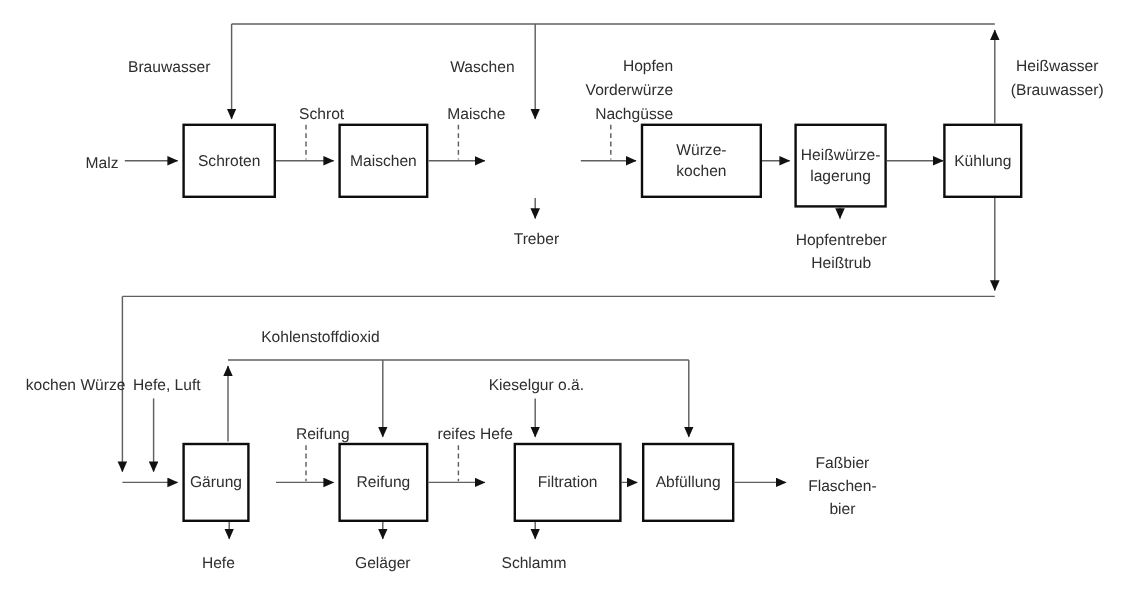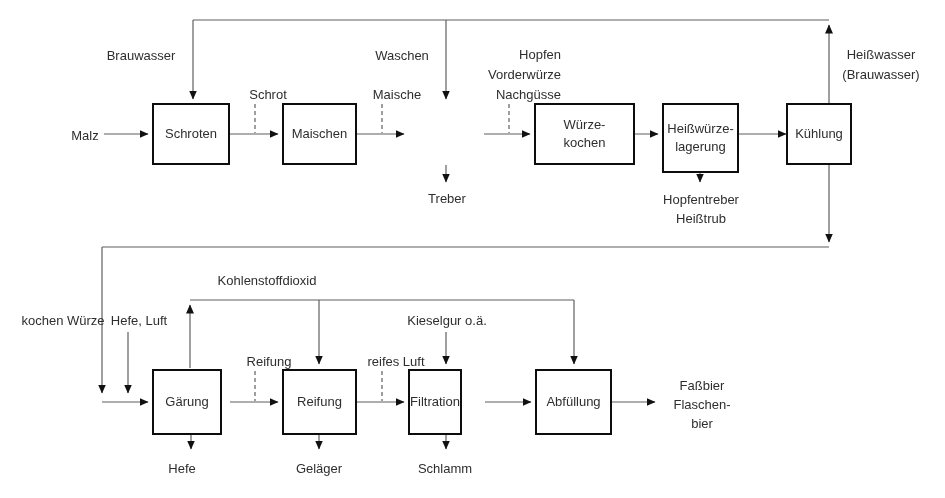--- a/index.html
+++ b/index.html
@@ -102,27 +102,27 @@
 kochen</span>
   </div>
   <div class="pbox" style="left:662px;top:103px;width:77px;height:70px">
     <span>Heißwürze-
 lagerung</span>
   </div>
   <div class="pbox" style="left:786px;top:103px;width:66px;height:62px">
     <span>Kühlung</span>
   </div>
 
-  <div class="pbox" style="left:152px;top:369px;width:70px;height:66px">
+  <div class="pbox" style="left:152px;top:369px;width:56px;height:66px">
     <span>Gärung</span>
   </div>
   <div class="pbox" style="left:282px;top:369px;width:75px;height:66px">
     <span>Reifung</span>
   </div>
-  <div class="pbox" style="left:408px;top:369px;width:54px;height:66px">
+  <div class="pbox" style="left:428px;top:369px;width:90px;height:66px">
     <span>Filtration</span>
   </div>
   <div class="pbox" style="left:535px;top:369px;width:77px;height:66px">
     <span>Abfüllung</span>
   </div>
 
   <div class="lbl" style="left:85px;top:126px">Malz</div>
   <div class="lbl" style="left:141px;top:46px">Brauwasser</div>
   <div class="lbl" style="left:268px;top:85px">Schrot</div>
   <div class="lbl" style="left:402px;top:46px">Waschen</div>
@@ -133,21 +133,21 @@
   <div class="lbl lh20" style="left:881px;top:45px">Heißwasser
 (Brauwasser)</div>
   <div class="lbl" style="left:447px;top:189px">Treber</div>
   <div class="lbl" style="left:701px;top:190px">Hopfentreber
 Heißtrub</div>
 
   <div class="lbl" style="left:63px;top:311px">kochen Würze</div>
   <div class="lbl" style="left:139px;top:311px">Hefe, Luft</div>
   <div class="lbl" style="left:267px;top:271px">Kohlenstoffdioxid</div>
   <div class="lbl" style="left:269px;top:352px">Reifung</div>
-  <div class="lbl" style="left:396px;top:352px">reifes Luft</div>
+  <div class="lbl" style="left:396px;top:352px">reifes Hefe</div>
   <div class="lbl" style="left:447px;top:311px">Kieselgur o.ä.</div>
   <div class="lbl" style="left:182px;top:459px">Hefe</div>
   <div class="lbl" style="left:319px;top:459px">Geläger</div>
   <div class="lbl" style="left:445px;top:459px">Schlamm</div>
   <div class="lbl" style="left:702px;top:376px">Faßbier
 Flaschen-
 bier</div>
 
 </div>
 

